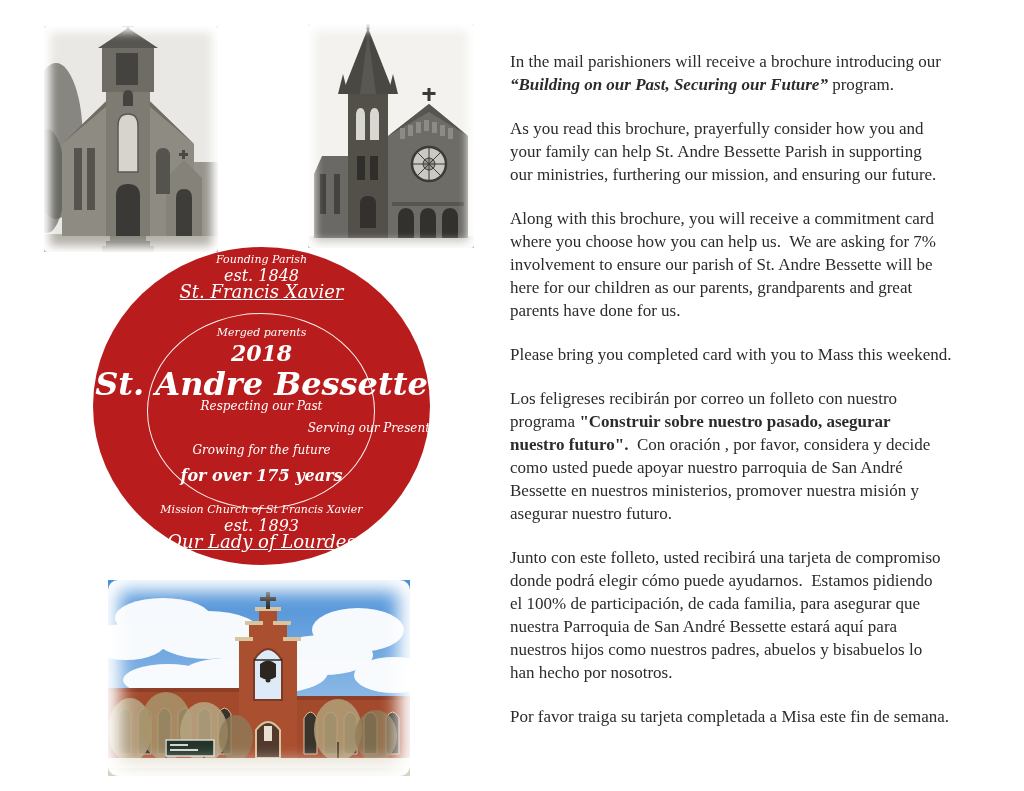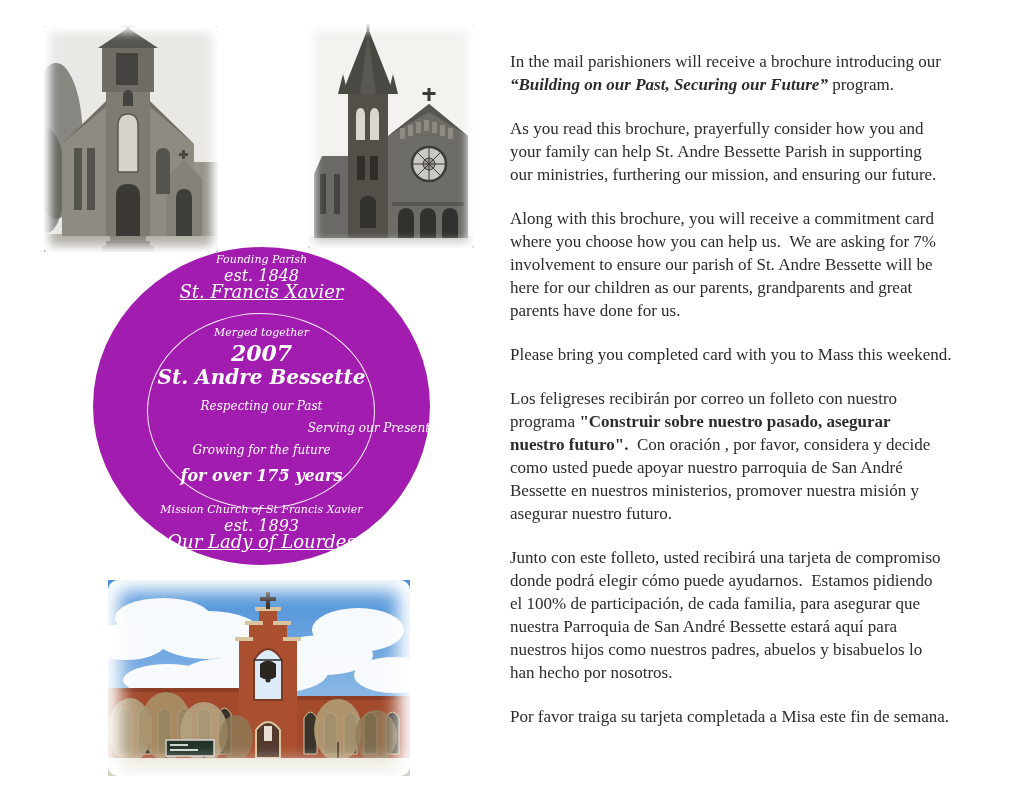--- a/index.html
+++ b/index.html
@@ -14,35 +14,35 @@
     box-shadow: inset 0 0 10px 6px #ffffff; border-radius: 4px;
   }
   .photo-1 { left: 44px; top: 26px; width: 174px; height: 226px; }
   .photo-2 { left: 308px; top: 24px; width: 166px; height: 224px; }
   .photo-3 { left: 108px; top: 580px; width: 302px; height: 196px; }
   .photo-3::after { box-shadow: inset 0 0 18px 12px #ffffff; border-radius: 10px; }
 
   
   .seal {
     position: absolute; left: 93px; top: 247px; width: 337px; height: 318px;
-    border-radius: 50%; background: #a21caf; color: #ffffff;
+    border-radius: 50%; background: #b91c1c; color: #ffffff;
   }
   .seal-line {
     position: absolute; left: 0; width: 100%; text-align: center;
     font-family: "DejaVu Serif", serif; font-style: italic; white-space: nowrap;
   }
   .inner-ellipse {
     position: absolute; left: 54px; top: 66px; width: 228px; height: 196px;
     border: 1.5px solid rgba(255,255,255,0.95); border-radius: 50%;
   }
   .s-small  { font-size: 11px; }
   .s-est    { font-size: 16px; }
   .s-name   { font-size: 18px; text-decoration: underline; }
   .s-year   { font-size: 22px; font-weight: bold; }
-  .s-parish { font-size: 20px; font-weight: bold; }
+  .s-parish { font-size: 32px; font-weight: bold; }
   .s-motto  { font-size: 12px; }
   .s-years  { font-size: 16px; font-weight: bold; }
 
   
   .text-column {
     position: absolute; left: 510px; top: 50px; width: 516px;
     color: #2b2b2b; font-size: 17px; line-height: 23px;
   }
   .para { margin: 0 0 21px 0; white-space: pre-wrap; }
   .para:last-child { margin-bottom: 0; }
@@ -138,22 +138,22 @@
     <path d="M134,214 V194 Q134,184 142,184 Q150,184 150,194 V214 Z" fill="#33312e"></path>
     <rect x="84" y="178" width="72" height="4" fill="#57554f"></rect>
   </svg>
 </div>
 
 <div class="seal">
   <div class="inner-ellipse"></div>
   <div class="seal-line s-small" style="top: 6px;">Founding Parish</div>
   <div class="seal-line s-est" style="top: 19px;">est. 1848</div>
   <div class="seal-line s-name" style="top: 34px;">St. Francis Xavier</div>
-  <div class="seal-line s-small" style="top: 79px;">Merged together</div>
-  <div class="seal-line s-year" style="top: 93px;">2007</div>
+  <div class="seal-line s-small" style="top: 79px;">Merged parents</div>
+  <div class="seal-line s-year" style="top: 93px;">2018</div>
   <div class="seal-line s-parish" style="top: 118px;">St. Andre Bessette</div>
   <div class="seal-line s-motto" style="top: 152px;">Respecting our Past</div>
   <div class="seal-line s-motto" style="top: 174px; text-align: right;">Serving our Present</div>
   <div class="seal-line s-motto" style="top: 196px;">Growing for the future</div>
   <div class="seal-line s-years" style="top: 219px;">for over 175 years</div>
   <div class="seal-line s-small" style="top: 256px;">Mission Church of St Francis Xavier</div>
   <div class="seal-line s-est" style="top: 269px;">est. 1893</div>
   <div class="seal-line s-name" style="top: 284px;">Our Lady of Lourdes</div>
 </div>
 

